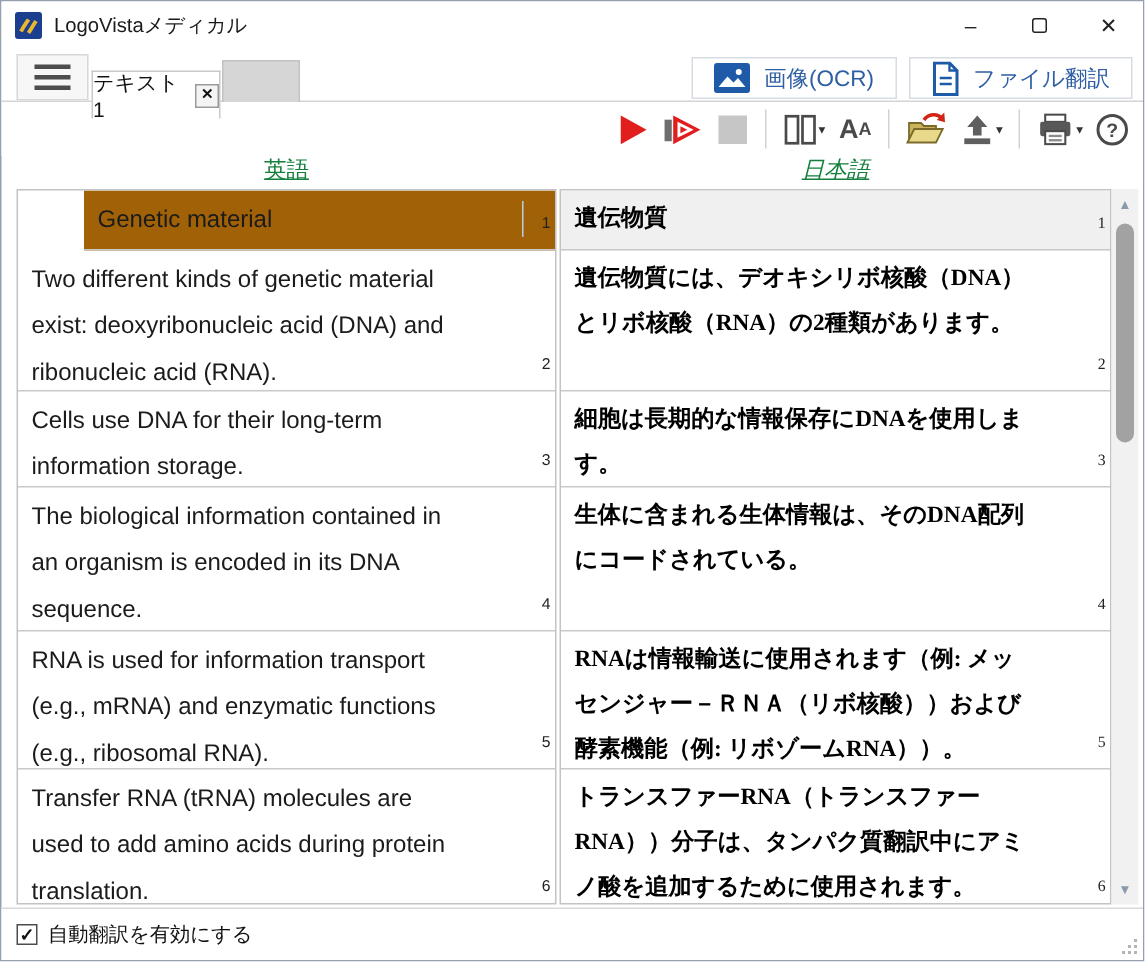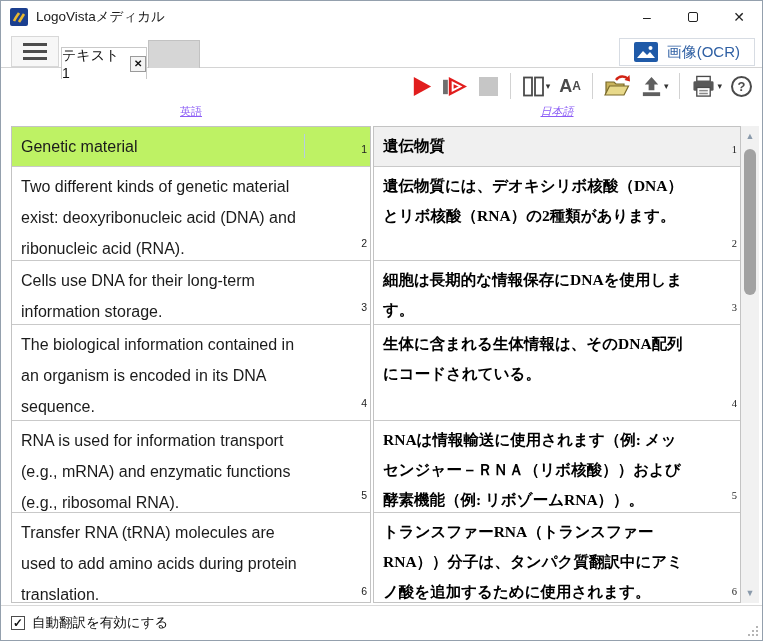--- a/index.html
+++ b/index.html
@@ -30,33 +30,33 @@
   .tool-btn { display:flex; align-items:center; justify-content:center; height:30px; padding:0 2px; }
   .tb-sep { width:1px; height:26px; background:#d2d2d2; margin:0 4px; }
   .dd { font-size:9px; color:#333; margin-left:1px; align-self:center; }
   .font-ic { color:#4a4a4a; }
   .font-ic .big { font-size:18px; font-weight:bold; }
   .font-ic .small { font-size:12px; font-weight:bold; }
   .help-circle { width:21px; height:21px; border:2px solid #4a4a4a; border-radius:50%; display:flex; align-items:center; justify-content:center; font-size:13px; font-weight:bold; color:#4a4a4a; }
 
   
   .headers { position:relative; height:22px; }
-  .col-head { position:absolute; top:0; text-align:center; font-size:11px; color:#8b5cf6; text-decoration:underline; }
+  .col-head { position:absolute; top:0; text-align:center; font-size:15px; color:#15803d; text-decoration:underline; }
   .head-src { left:10px; width:360px; }
   .head-tgt { left:372px; width:368px;font-style:italic; }
 
   
   .pane { position:absolute; top:125px; height:477px; background:#fff; border:1px solid #c3c3c3; overflow:hidden; }
   .pane-left  { left:10px;  width:360px; }
   .pane-right { left:372px; width:368px; }
   .cell { position:relative; border-bottom:1px solid #c9c9c9; padding:4px 14px 2px 9px; white-space:pre-wrap; overflow:hidden; }
   .cell.en { font-size:16px; line-height:31px; color:#1b1b1b; }
   .cell.ja { font-size:15.5px; line-height:30px; font-weight:bold; color:#000;font-family:Liberation Serif, serif; }
   .h0{height:40px} .h1{height:94px} .h2{height:64px} .h3{height:96px} .h4{height:92px} .h5{height:96px}
-  .sel-en { background:#bef264; }
+  .sel-en { background:#a16207;margin-left:44px; }
   .sel-ja { background:#f0f0f0; }
   .rownum { position:absolute; right:3px; bottom:1px; font-size:10.5px; font-weight:normal; color:#222; }
   .caret { position:absolute; left:292px; top:7px; width:1px; height:24px; background:#b7cde2; }
 
   
   .vscroll { position:absolute; left:740px; top:125px; width:18px; height:477px; background:#f1f1f1; }
   .sb-arrow { position:absolute; left:0; width:18px; height:18px; display:flex; align-items:center; justify-content:center; font-size:9px; color:#8a9aab; }
   .sb-up { top:1px; } .sb-down { bottom:1px; }
   .sb-thumb { position:absolute; left:3px; top:23px; width:12px; height:146px; background:#a2a2a2; border-radius:6px; }
 
@@ -101,20 +101,28 @@
     </div>
     <div class="tab-inactive"></div>
     <div class="topbar-buttons">
       <div class="blue-btn">
         <svg width="24" height="20" viewBox="0 0 24 20">
           <rect width="24" height="20" rx="2" fill="#1f5aa8"></rect>
           <path d="M3 16 L9 9 L13 13 L16 10 L21 16 Z" fill="#fff"></path>
           <circle cx="16.5" cy="6" r="2" fill="#fff"></circle>
         </svg>
         <span>画像(OCR)</span>
+      </div>
+      <div class="blue-btn">
+        <svg width="19" height="23" viewBox="0 0 19 23">
+          <path d="M2 1 H12 L17 6 V22 H2 Z" fill="#fff" stroke="#1f5aa8" stroke-width="2"></path>
+          <path d="M12 1 V6 H17" fill="none" stroke="#1f5aa8" stroke-width="1.6"></path>
+          <path d="M5.5 11 H13.5 M5.5 15 H13.5" stroke="#1f5aa8" stroke-width="1.8"></path>
+        </svg>
+        <span>ファイル翻訳</span>
       </div>
     </div>
   </div>
 
   <div class="toolbar">
     <div class="tool-btn">
       <svg width="23" height="23" viewBox="0 0 24 24">
           <path d="M4 2 L22 12 L4 22 Z" fill="#e11d1d"></path>
         </svg>
     </div>

